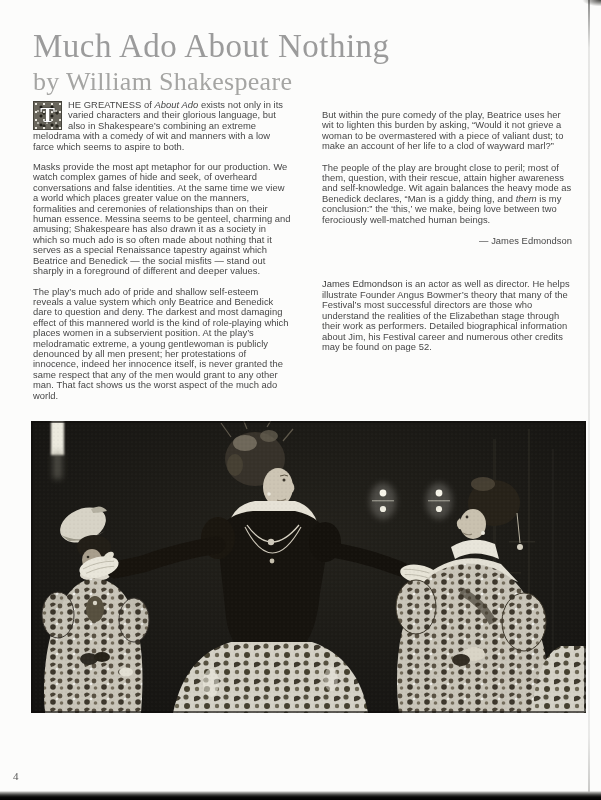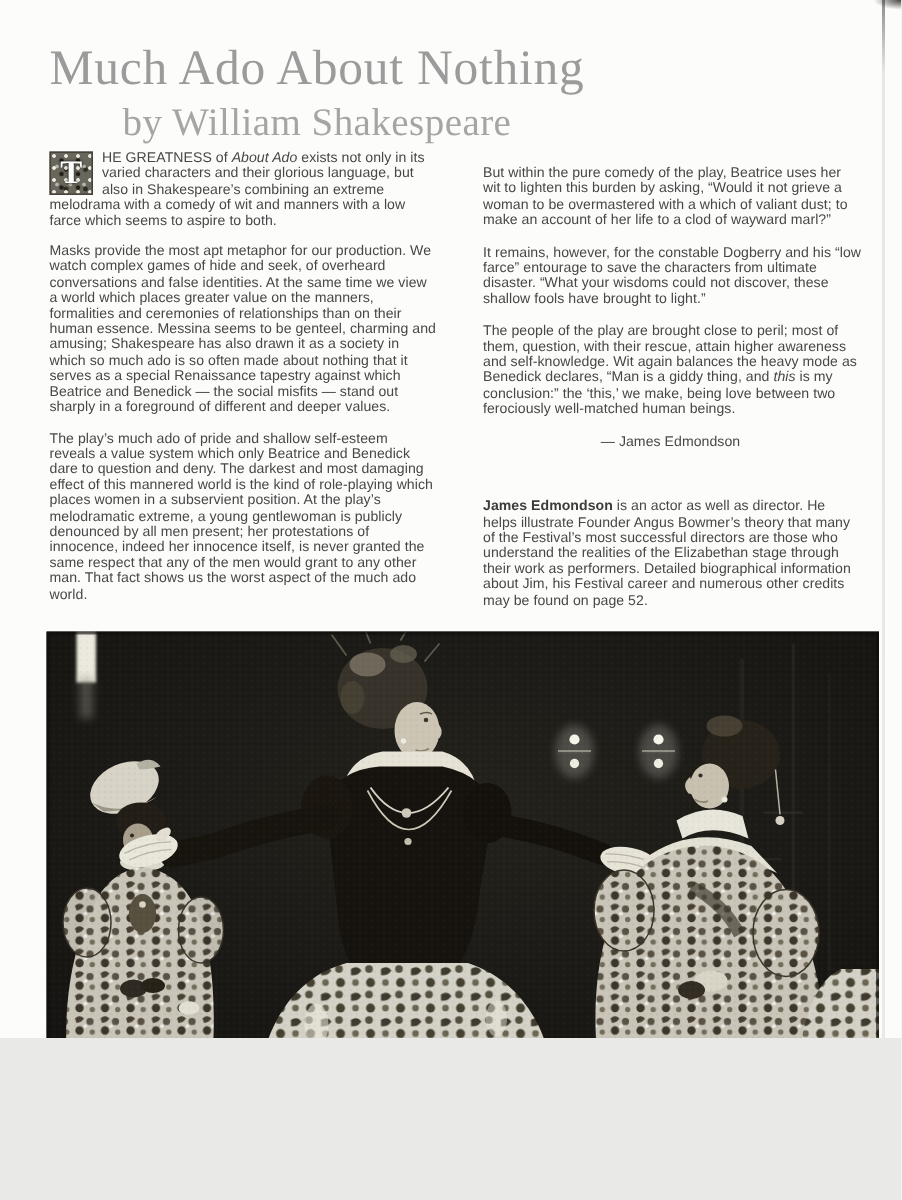--- a/index.html
+++ b/index.html
@@ -1,44 +1,44 @@
 <!DOCTYPE html>
 <html style="--page_bg: #fcfcfb; --title_gray: #9b9b9b; --body_text: #474747; --photo_bg: #15140f;"><head>
 <meta charset="utf-8">
 <style>
   html,body{margin:0;padding:0;}
   body{width:601px;height:800px;background:#e9e9e7;font-family:"Liberation Sans",sans-serif;}
-  .page{position:relative;width:601px;height:692px;background:var(--page_bg,#fcfcfb);overflow:hidden;}
+  .page{position:relative;width:601px;height:800px;background:var(--page_bg,#fcfcfb);overflow:hidden;}
 
   
   .hdr{position:absolute;left:33px;top:28px;}
   .hdr h1{margin:0;font:400 33px/36px "Liberation Serif",serif;letter-spacing:.5px;color:var(--title_gray,#9b9b9b);}
-  .hdr h2{margin:4px 0 0 0;font:400 26px/28px "Liberation Serif",serif;letter-spacing:.3px;color:#a5a5a3;text-align:center;}
+  .hdr h2{margin:4px 0 0 0;font:400 26px/28px "Liberation Serif",serif;letter-spacing:.3px;color:#a5a5a3;}
 
   
   .col{position:absolute;font-size:9.4px;line-height:10.4px;color:var(--body_text,#474747);letter-spacing:.04px;}
   .col p{margin:0 0 10px 0;}
   .col-left{left:33px;top:100px;width:258px;}
   .col-right{left:322px;top:110px;width:252px;}
   .col-right p{margin-bottom:11px;}
   .dropcap{
     float:left;width:29px;height:29px;margin:1px 6px -9px 0;box-sizing:border-box;
     background-color:#69665c;
     background-image:
       radial-gradient(circle at 2px 2px, rgba(250,248,240,.9) 1px, rgba(0,0,0,0) 1.5px),
       radial-gradient(circle at 7px 5px, rgba(20,18,12,.85) 1.2px, rgba(0,0,0,0) 1.8px),
       radial-gradient(circle at 4px 9px, rgba(250,248,240,.55) 1px, rgba(0,0,0,0) 1.5px),
       radial-gradient(circle at 10px 11px, rgba(25,23,16,.75) 1.3px, rgba(0,0,0,0) 1.9px);
     background-size:8px 8px,11px 9px,9px 12px,13px 13px;
     border:1px solid #45433b;
     color:#ffffff;font:bold 22px/26px "Liberation Serif",serif;text-align:center;
     text-shadow:0 0 2px rgba(0,0,0,.85);
   }
-  .attribution{text-align:center;margin:2px 2px 33px 0 !important;}
-  .bio b{font-weight:bold;color:#3c3c3c;margin-top:44px;}
+  .attribution{text-align:right;margin:2px 2px 33px 0 !important;}
+  .bio b{font-weight:normal;color:#3c3c3c;margin-top:44px;}
 
   
   .photo{position:absolute;left:31px;top:421px;width:555px;height:292px;margin:0;background:#15140f;}
   .photo svg{display:block;}
 
   
   .pagenum{position:absolute;left:13px;top:770px;font:400 11px/12px "Liberation Serif",serif;color:#565656;}
   .edge-line{position:absolute;top:0;left:588px;width:2px;height:800px;
     background:linear-gradient(180deg,rgba(50,50,48,.55),rgba(120,120,116,.16) 6%,rgba(120,120,116,.14) 92%,rgba(70,70,66,.3));}
   .corner-mark{position:absolute;top:0;left:574px;width:27px;height:11px;
@@ -59,23 +59,22 @@
 
   <div class="col col-left">
     <p>
       <span class="dropcap">T</span><span>HE GREATNESS of </span><i>About Ado</i><span> exists not only in its varied characters and their glorious language, but also in Shakespeare’s combining an extreme melodrama with a comedy of wit and manners with a low farce which seems to aspire to both.</span>
     </p>
     <p>Masks provide the most apt metaphor for our production. We watch complex games of hide and seek, of overheard conversations and false identities. At the same time we view a world which places greater value on the manners, formalities and ceremonies of relationships than on their human essence. Messina seems to be genteel, charming and amusing; Shakespeare has also drawn it as a society in which so much ado is so often made about nothing that it serves as a special Renaissance tapestry against which Beatrice and Benedick — the social misfits — stand out sharply in a foreground of different and deeper values.</p>
     <p>The play’s much ado of pride and shallow self-esteem reveals a value system which only Beatrice and Benedick dare to question and deny. The darkest and most damaging effect of this mannered world is the kind of role-playing which places women in a subservient position. At the play’s melodramatic extreme, a young gentlewoman is publicly denounced by all men present; her protestations of innocence, indeed her innocence itself, is never granted the same respect that any of the men would grant to any other man. That fact shows us the worst aspect of the much ado world.</p>
   </div>
 
   <div class="col col-right">
-    <p>But within the pure comedy of the play, Beatrice uses her wit to lighten this burden by asking, “Would it not grieve a woman to be overmastered with a which of valiant dust; to make an account of her life to a clod of wayward marl?”</p>
-    <p>It remains, however, for the constable Dogberry and his “low farce” entourage to save the characters from ultimate disaster. “What your wisdoms could not discover, these shallow fools have brought to light.”</p>
-    <p><span>The people of the play are brought close to peril; most of them, question, with their rescue, attain higher awareness and self-knowledge. Wit again balances the heavy mode as Benedick declares, “Man is a giddy thing, and </span><i>this</i><span> is my conclusion:” the ‘this,’ we make, being love between two ferociously well-matched human beings.</span></p>
+    <p>But within the pure comedy of the play, Beatrice uses her wit to lighten this burden by asking, “Would it not grieve a woman to be overmastered with a piece of valiant dust; to make an account of her life to a clod of wayward marl?”</p>
+    <p><span>The people of the play are brought close to peril; most of them, question, with their rescue, attain higher awareness and self-knowledge. Wit again balances the heavy mode as Benedick declares, “Man is a giddy thing, and </span><i>them</i><span> is my conclusion:” the ‘this,’ we make, being love between two ferociously well-matched human beings.</span></p>
     <p class="attribution">— James Edmondson</p>
     <p class="bio"><b>James Edmondson</b><span> is an actor as well as director. He helps illustrate Founder Angus Bowmer’s theory that many of the Festival’s most successful directors are those who understand the realities of the Elizabethan stage through their work as performers. Detailed biographical information about Jim, his Festival career and numerous other credits may be found on page 52.</span></p>
   </div>
 
   <figure class="photo" aria-label="Black-and-white production photograph: three actresses in ornate Elizabethan gowns on a dark stage; the central figure in a dark velvet bodice and floral skirt spreads her white-gloved arms toward a companion on each side.">
     <figcaption class="sr">Black-and-white production photograph: three actresses in ornate Elizabethan gowns on a dark stage; the central figure in a dark velvet bodice and floral skirt spreads her white-gloved arms toward a companion on each side.</figcaption>
     <svg width="555" height="292" viewBox="0 0 555 292" xmlns="http://www.w3.org/2000/svg">
       <defs>
         <radialGradient id="bgv" cx="50%" cy="40%" r="80%">
           <stop offset="0%" stop-color="#24221c"></stop>

